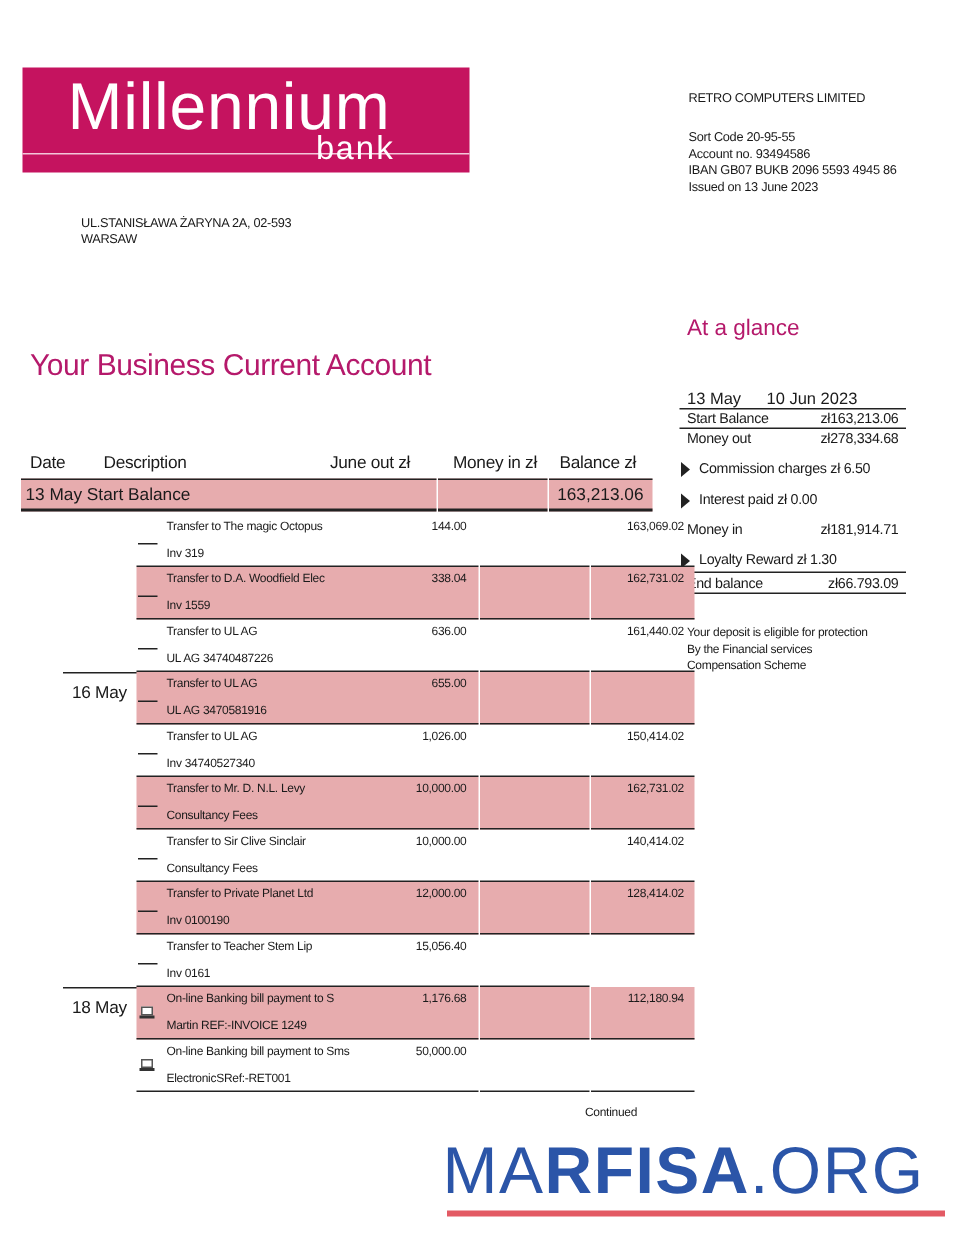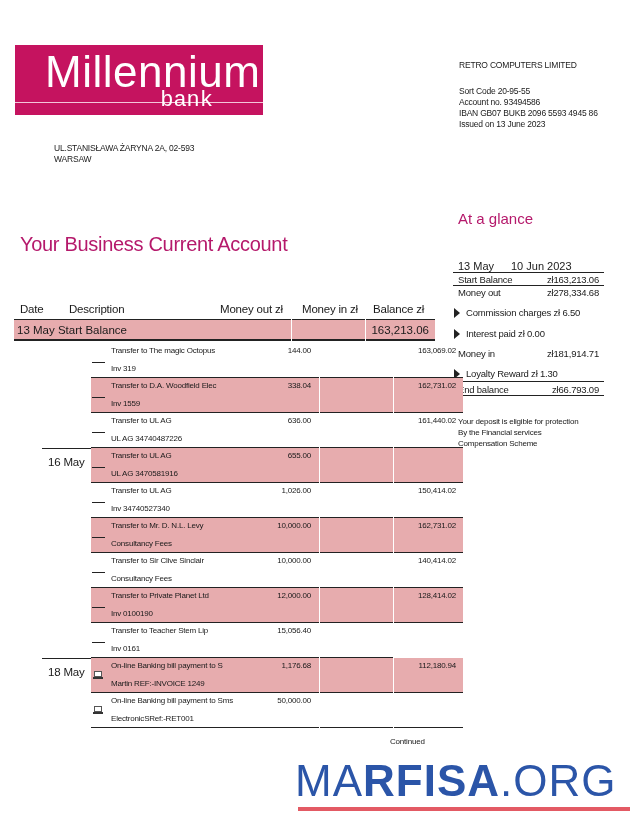--- a/index.html
+++ b/index.html
@@ -1,19 +1,19 @@
 <!DOCTYPE html>
 <html><head>
 <meta charset="utf-8">
 <style>
   * { box-sizing: border-box; margin: 0; padding: 0; }
   html, body { width: 643px; height: 834px; background: #ffffff; overflow: hidden; }
   body { position: relative; font-family: "Liberation Sans", sans-serif; color: #1a1a1a; }
 
-  .logo { position: absolute; left: 15px; top: 45px; width: 248px; height: 70px; background: #c5135f; }
+  .logo { position: absolute; left: 15px; top: 45px; width: 298px; height: 70px; background: #c5135f; }
   .logo .name { position: absolute; left: 30px; top: 3px; color: #fff; font-size: 44px; letter-spacing: 0.5px; line-height: 48px; font-family: "Liberation Sans", sans-serif; }
   .logo .rule { position: absolute; left: 0; right: 0; top: 57px; height: 1px; background: #f3c6d9; }
   .logo .sub { position: absolute; right: 50px; top: 44px; color: #fff; font-size: 22px; line-height: 24px; font-family: Liberation Mono, monospace; }
 
   .address { position: absolute; left: 54px; top: 143px; font-size: 8.5px; line-height: 11px; letter-spacing: -0.2px; }
 
   .company-block { position: absolute; left: 459px; top: 60px; font-size: 8.5px; line-height: 11px; letter-spacing: -0.2px; }
   .company-block .company { margin-bottom: 15px; }
 
   .glance-title { position: absolute; left: 458px; top: 210px; font-size: 15px; color: #b5196b; }
@@ -120,21 +120,21 @@
     <div>Compensation Scheme</div>
   </div>
 </div>
 
 <div class="acct-title">Your Business Current Account</div>
 
 <div class="table">
   <div class="thead">
     <span style="left:6px">Date</span>
     <span style="left:55px">Description</span>
-    <span style="left:206px">Money out  zł</span>
+    <span style="left:206px">June out  zł</span>
     <span style="left:288px">Money in  zł</span>
     <span style="left:359px">Balance  zł</span>
   </div>
   <div class="start-row">
     <div class="cell" style="left:0;width:277px;padding-left:3px;">13 May Start Balance</div>
     <div class="cell" style="left:278px;width:73px;"></div>
     <div class="cell" style="left:352px;width:69px;text-align:right;padding-right:6px;">163,213.06</div>
   </div>
   <div id="rows">
       <div class="trow">

